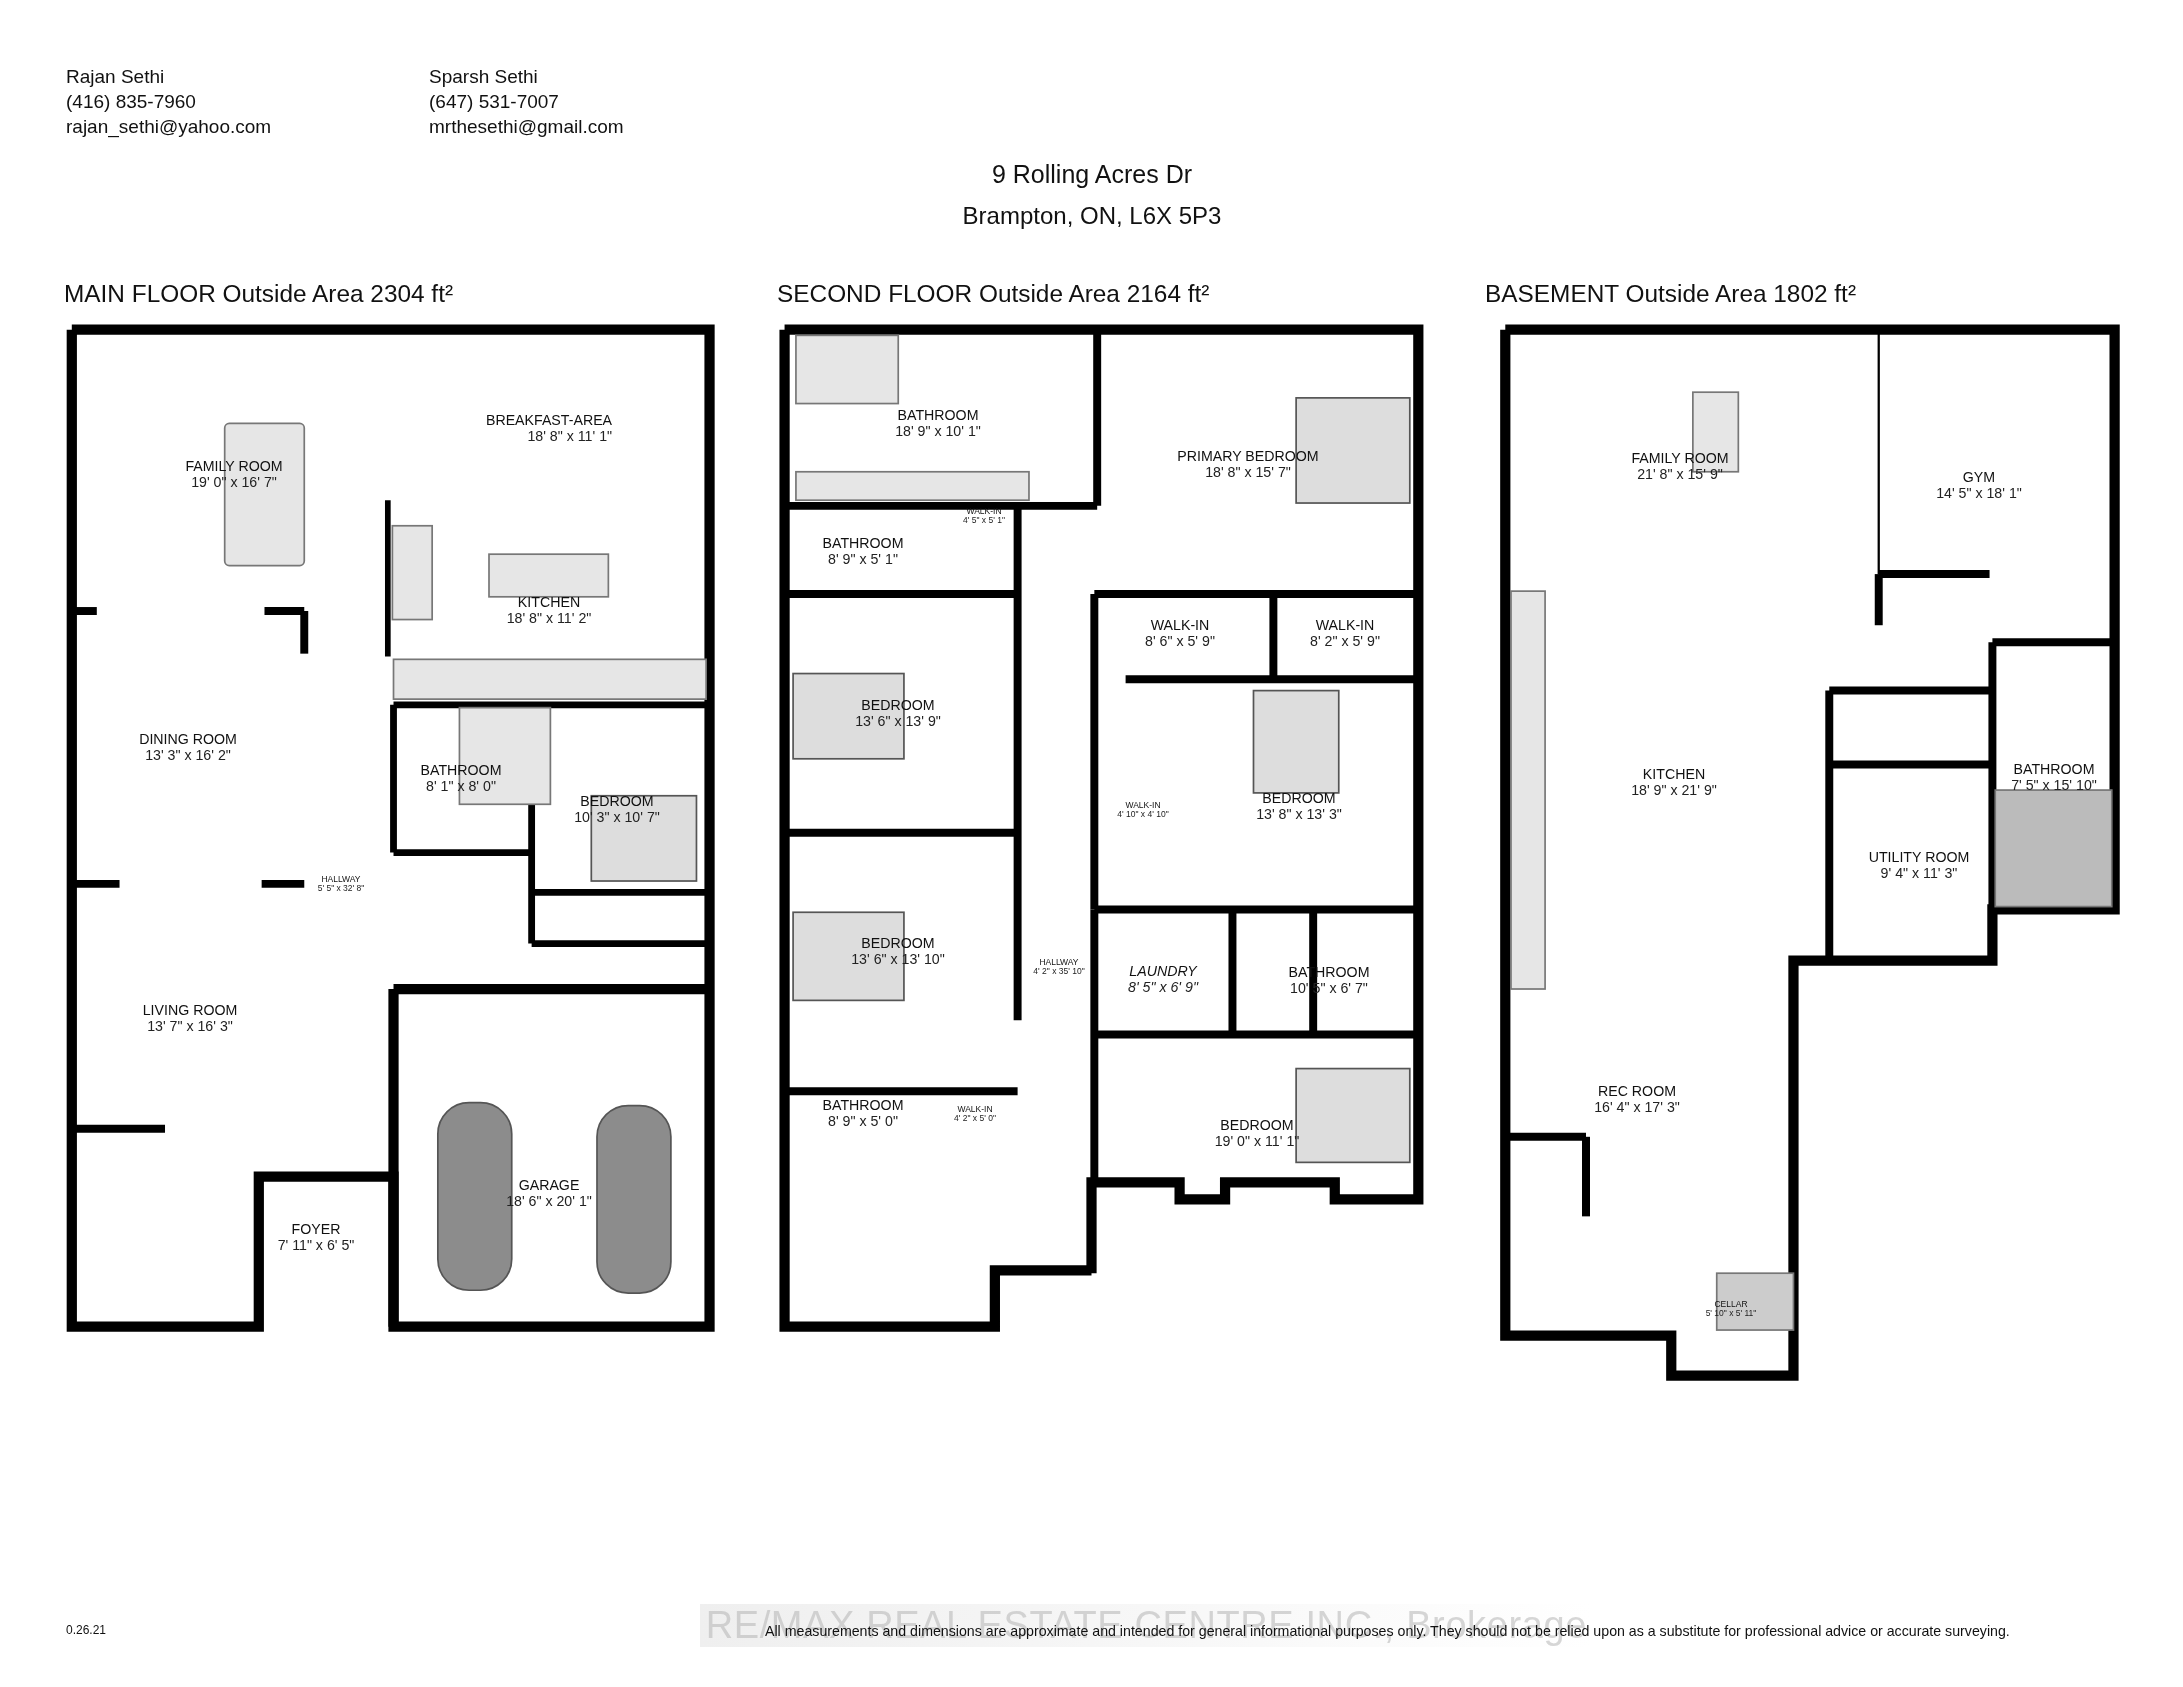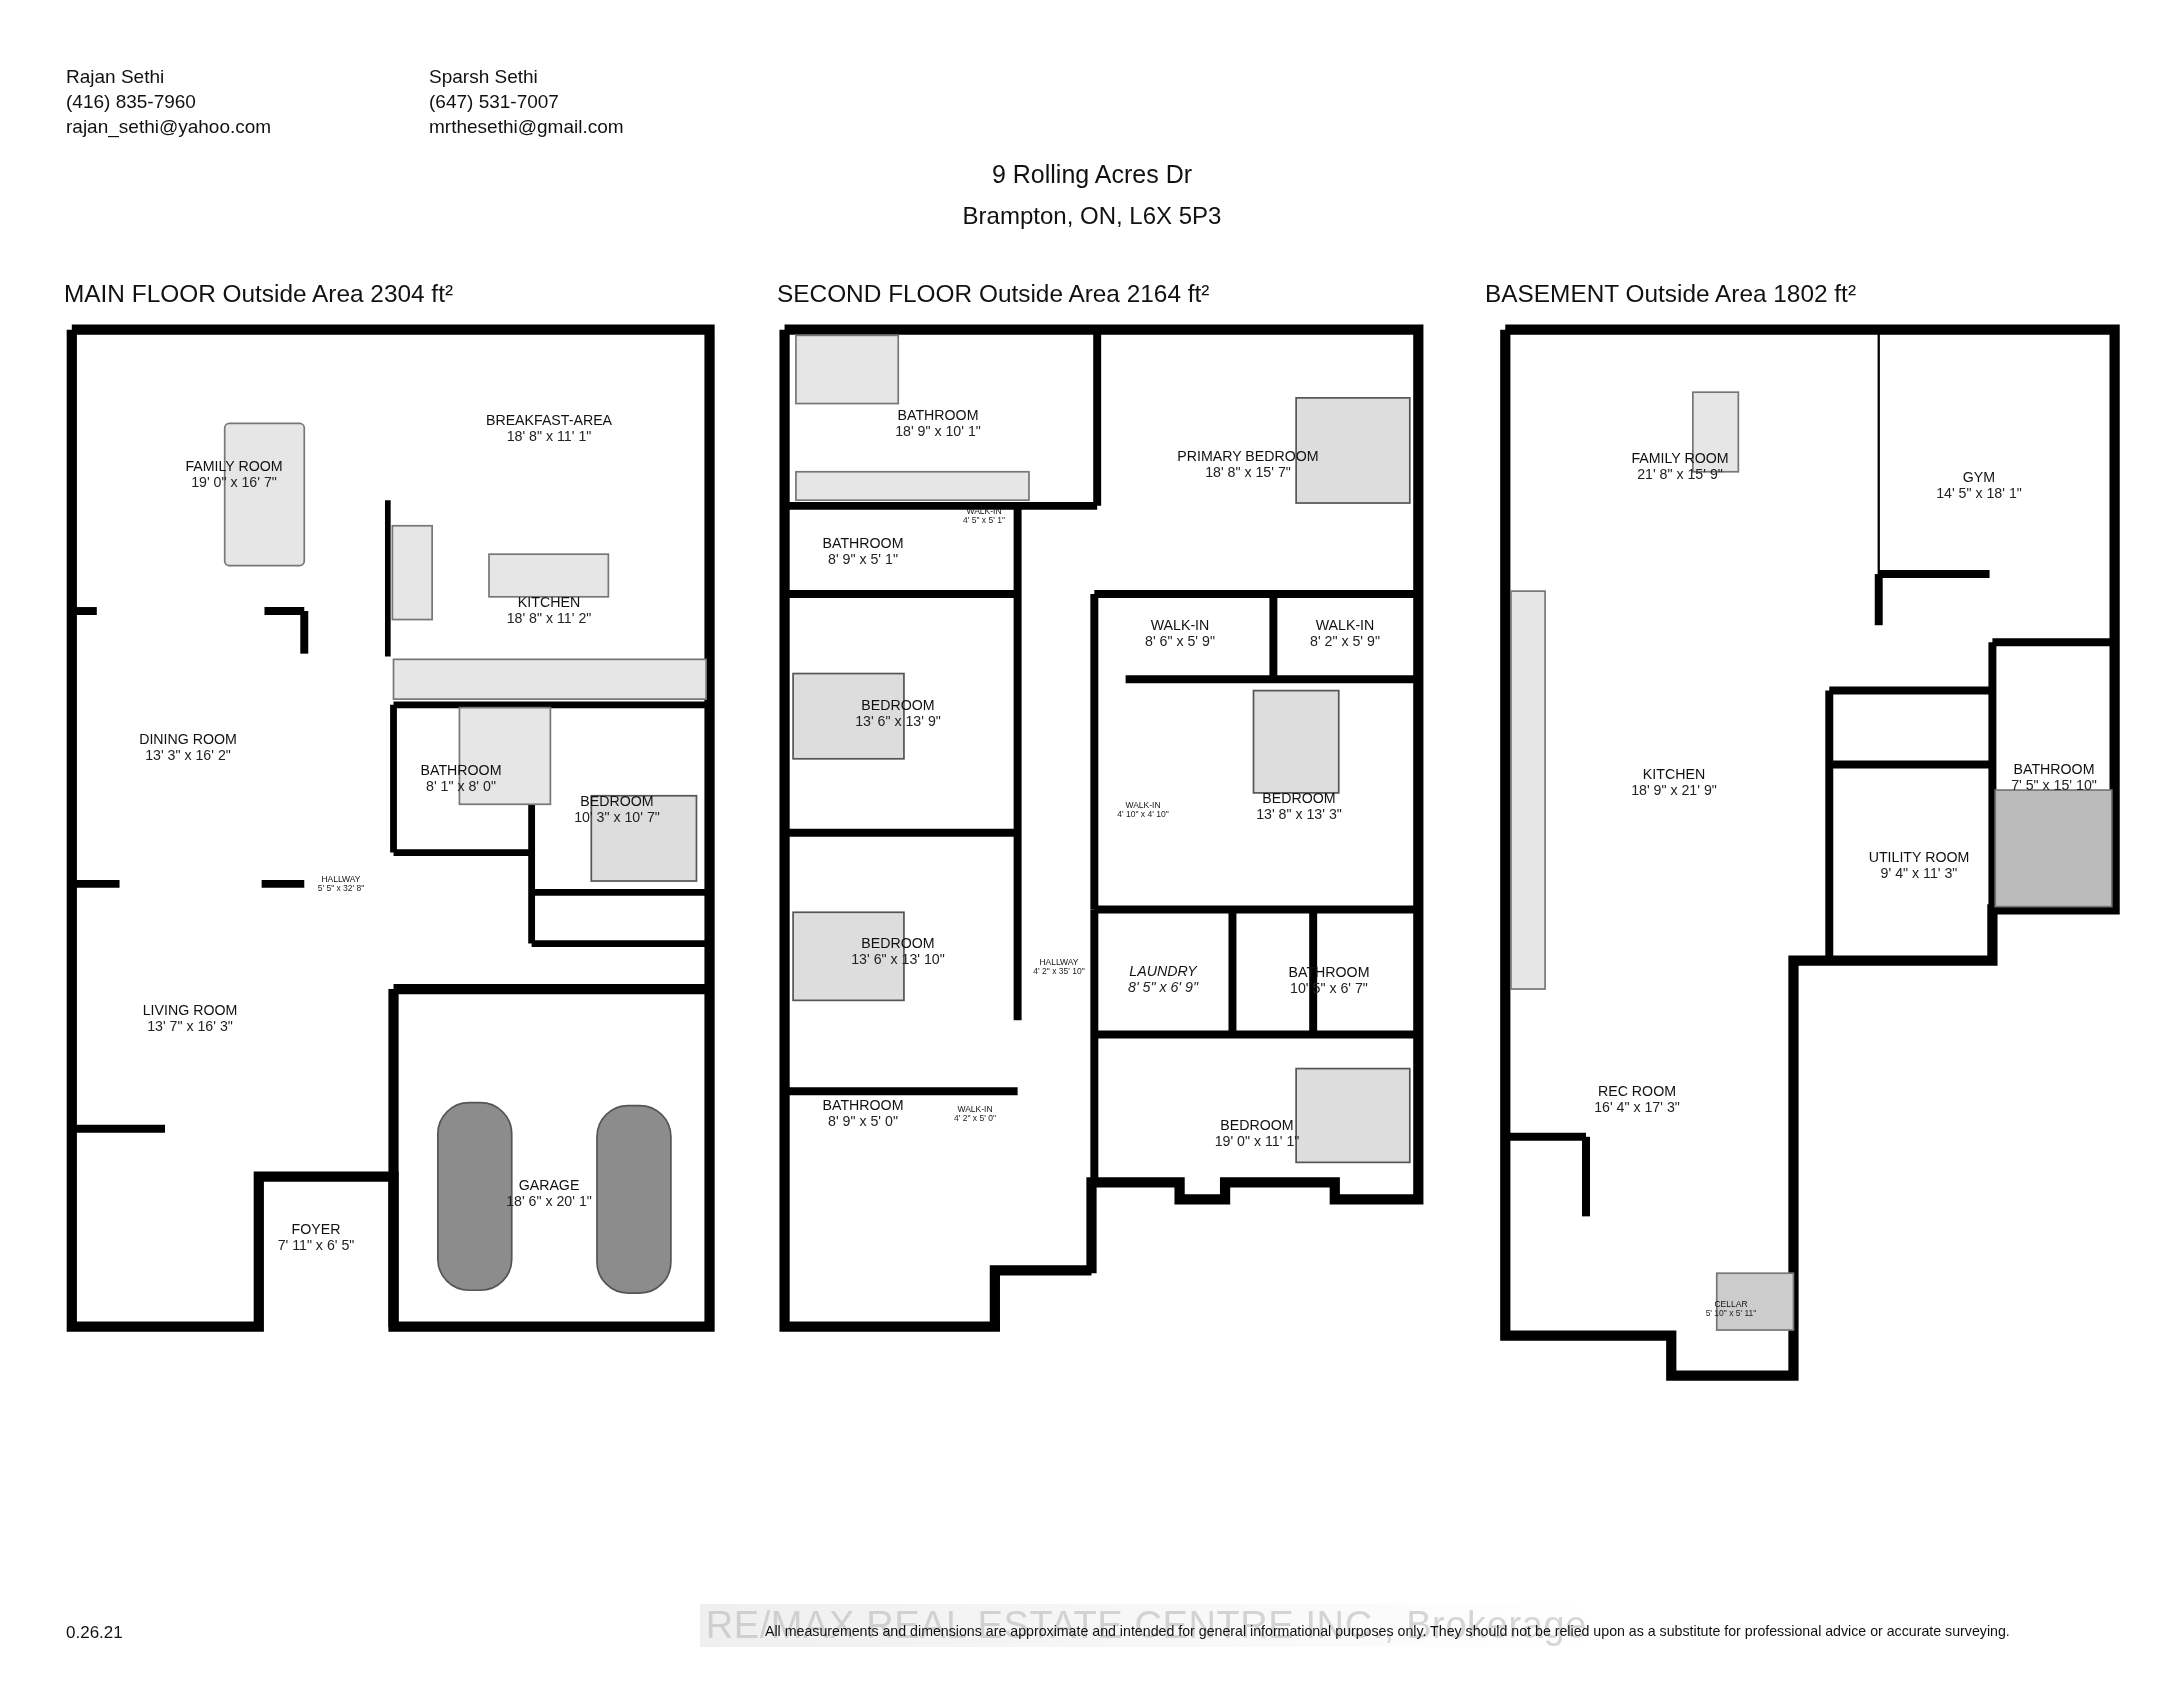--- a/index.html
+++ b/index.html
@@ -6,21 +6,21 @@
   body{width:2183px;height:1687px;position:relative;overflow:hidden;font-family:"Liberation Sans",sans-serif;color:#111;}
   .abs{position:absolute;}
   .contact{font-size:19px;line-height:25px;color:#111;}
   .title1{font-size:25px;text-align:center;width:796px;left:694px;top:160px;}
   .title2{font-size:24px;text-align:center;width:796px;left:694px;top:202px;}
   .floor-title{font-size:24.4px;white-space:nowrap;}
   .room{position:absolute;text-align:center;transform:translate(-50%,-50%);white-space:nowrap;line-height:1.1;}
   .room .n{font-size:14.2px;display:block;}
   .room .d{font-size:14.2px;display:block;color:#222;}
   .room.small .n,.room.small .d{font-size:8.5px;}
-  .footer-ver{font-size:17px;left:66px;top:1623px;}
+  .footer-ver{font-size:12px;left:66px;top:1623px;}
   .watermark{left:660px;top:1604px;font-size:38px;color:rgba(180,180,180,0.55);letter-spacing:0.6px;background:linear-gradient(90deg,rgba(235,235,235,0.8),rgba(255,255,255,0.2));padding:0 5.7px;white-space:nowrap;margin-left:40px;}
   .disclaimer{left:765px;top:1623px;font-size:14.2px;white-space:nowrap;}
   svg{position:absolute;left:0;top:0;}
 </style>
 </head>
 <body>
 
 <div class="abs contact" style="left:66px;top:64px;">
   <div>Rajan Sethi</div>
   <div>(416) 835-7960</div>
@@ -113,21 +113,21 @@
     <rect x="2205" y="1215" width="150" height="180" fill="#dddddd"></rect>
     <rect x="2280" y="1880" width="200" height="165" fill="#dddddd"></rect>
     <rect x="1040" y="1400" width="185" height="150" fill="#dddddd"></rect>
   </g>
 </svg>
 
 <div class="room" style="left:234px;top:475px;">
   <span class="n">FAMILY ROOM</span>
     <span class="d">19' 0" x 16' 7"</span>
   </div>
-<div class="room" style="left:549px;top:429px;">
+<div class="room" style="left:549px;top:429px;text-align:right;">
   <span class="n">BREAKFAST-AREA</span>
     <span class="d">18' 8" x 11' 1"</span>
   </div>
 <div class="room" style="left:549px;top:611px;">
   <span class="n">KITCHEN</span>
     <span class="d">18' 8" x 11' 2"</span>
   </div>
 <div class="room" style="left:188px;top:748px;">
   <span class="n">DINING ROOM</span>
     <span class="d">13' 3" x 16' 2"</span>

